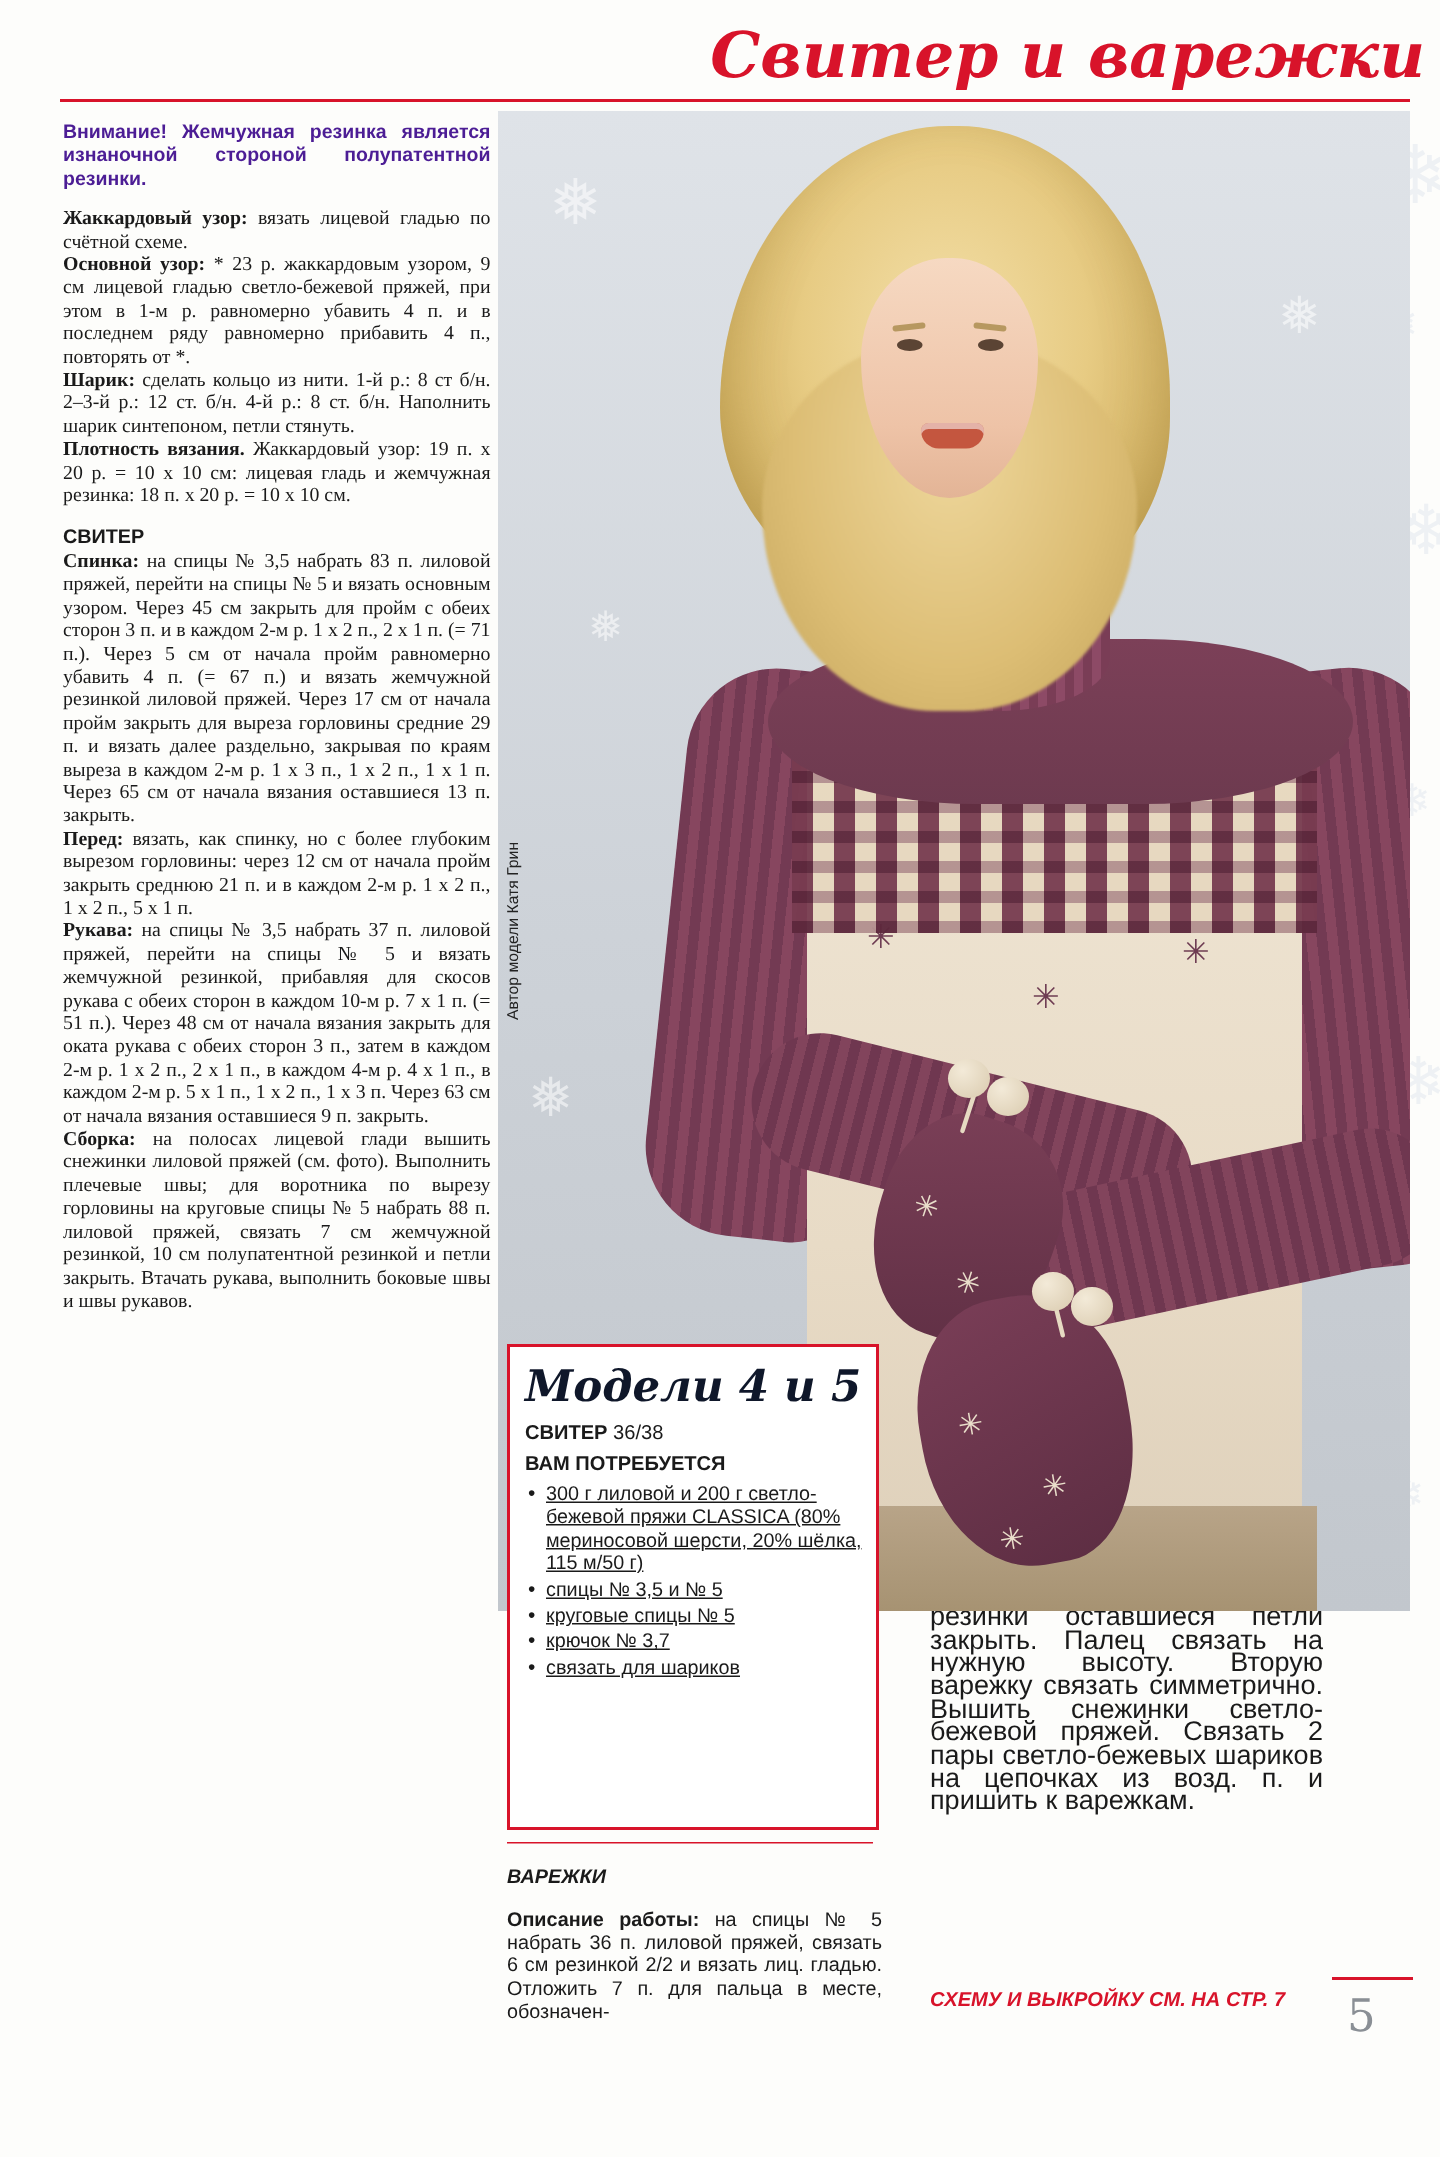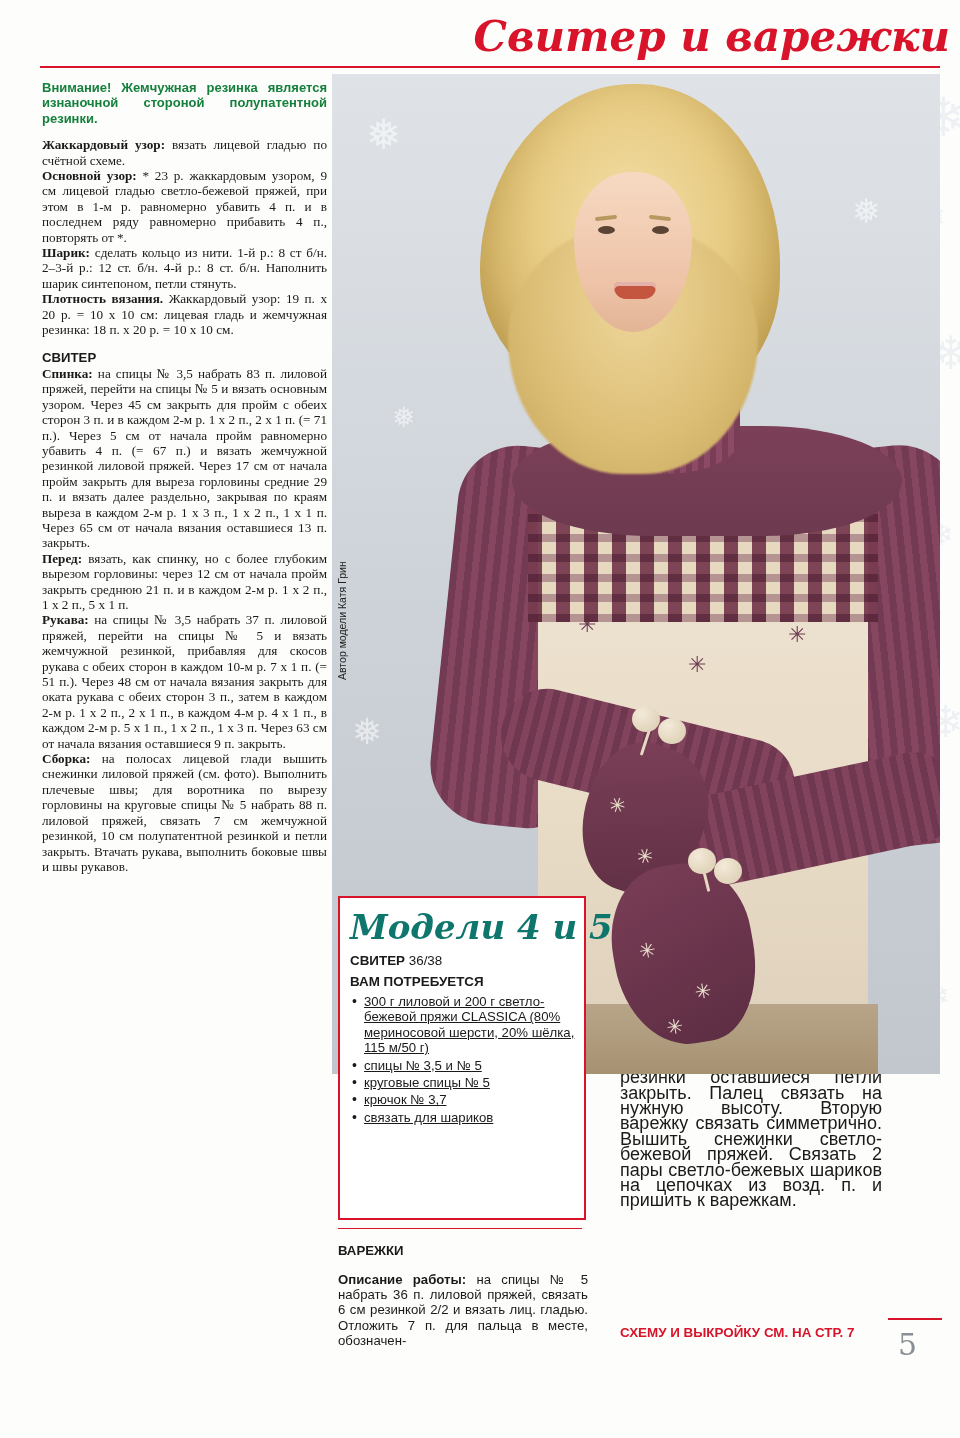--- a/index.html
+++ b/index.html
@@ -27,21 +27,21 @@
   .title-rule{
     position:absolute;left:40px;top:66px;width:900px;height:2px;background:#d8132a;z-index:3;
   }
 
   
   .left-col{
     position:absolute;left:42px;top:80px;width:285px;
     font-size:13.2px;line-height:15.4px;text-align:justify;
   }
   .warn{
-    color:#15803d;font-weight:bold;font-size:13px;line-height:15.4px;
+    color:#4c1d95;font-weight:bold;font-size:13px;line-height:15.4px;
     margin-bottom:11px;text-align:justify;
   }
   .left-col p{margin:0 0 0 0;font-family:Liberation Serif, serif;}
   .left-col b{font-weight:bold;}
   .sect-head{font-weight:bold;margin-top:12px;margin-bottom:1px;}
 
   
   .photo{
     position:absolute;left:332px;top:74px;width:608px;height:1000px;
     overflow:hidden;z-index:1;
@@ -181,49 +181,49 @@
     white-space:nowrap;z-index:5;
   }
 
   
   .models-box{
     position:absolute;left:338px;top:896px;width:244px;height:320px;
     border:2px solid #d8132a;background:#fff;z-index:6;
   }
   .models-head{
     font-family:"DejaVu Serif",serif;font-style:italic;font-weight:bold;
-    color:#0f766e;font-size:34px;margin:9px 0 6px 10px;white-space:nowrap;
+    color:#0f172a;font-size:29px;margin:9px 0 6px 10px;white-space:nowrap;
   }
   .models-box .size{font-size:13.4px;margin:0 0 6px 10px;}
   .models-box .size b{font-weight:bold;}
   .models-box .need{font-weight:bold;font-size:13.4px;margin:0 0 5px 10px;}
   .models-box ul{margin:0;padding:0 8px 0 24px;list-style:none;text-decoration:underline;}
   .models-box li{
     font-size:13.2px;line-height:15.4px;margin-bottom:2px;position:relative;
     text-align:left;
   }
   .models-box li:before{
     content:"•";position:absolute;left:-12px;top:0;font-size:14px;
   }
 
   
   .mittens-col{
     position:absolute;left:338px;top:1243px;width:250px;
     font-size:13.2px;line-height:15.4px;text-align:justify;
   }
-  .mittens-col .h{font-weight:bold;margin-bottom:2px;}
+  .mittens-col .h{font-weight:bold;margin-bottom:2px;font-style:italic;}
 
   
   .right-col{
     position:absolute;left:620px;top:1006px;width:262px;
     font-size:18px;line-height:15.4px;text-align:justify;
   }
   .see-scheme{
     position:absolute;left:620px;top:1325px;width:262px;
-    color:#d8132a;font-weight:bold;font-size:13.4px;line-height:16px;
+    color:#d8132a;font-weight:bold;font-size:13.4px;line-height:16px;font-style:italic;
   }
   .page-num{
     position:absolute;left:898px;top:1327px;
     font-family:"DejaVu Serif",serif;font-size:30px;color:#8a8f95;
   }
   .bottom-rule{
     position:absolute;left:888px;top:1318px;width:54px;height:2px;background:#d8132a;
   }
   .mid-rule{
     position:absolute;left:338px;top:1228px;width:244px;height:1px;background:#d8132a;

